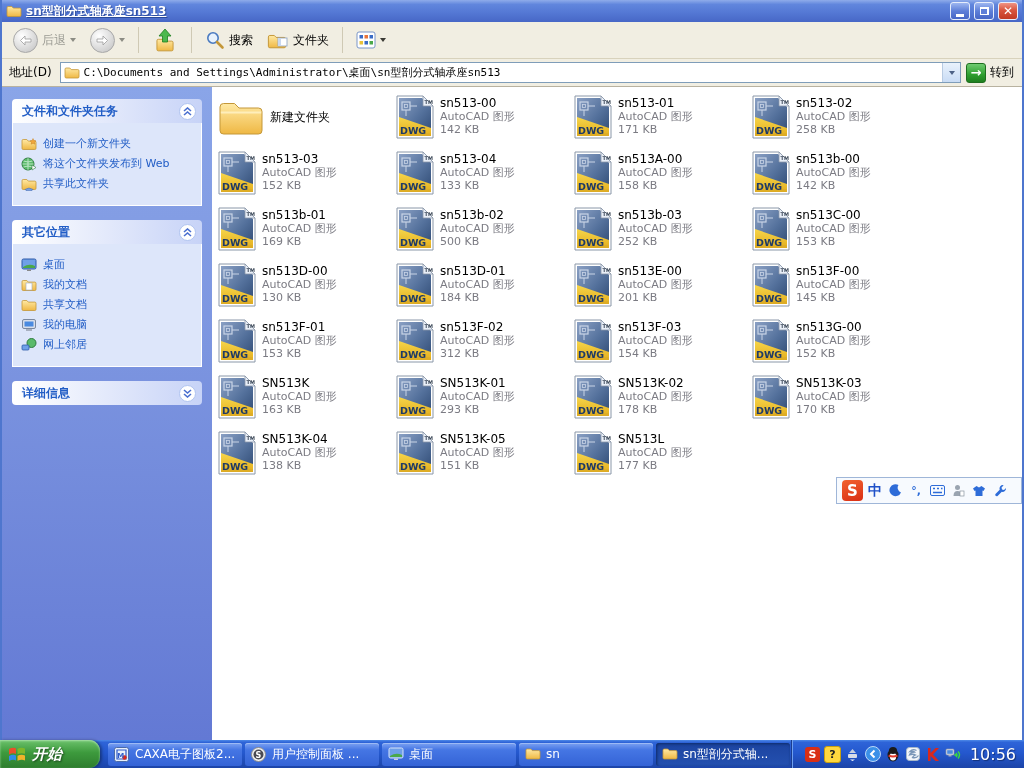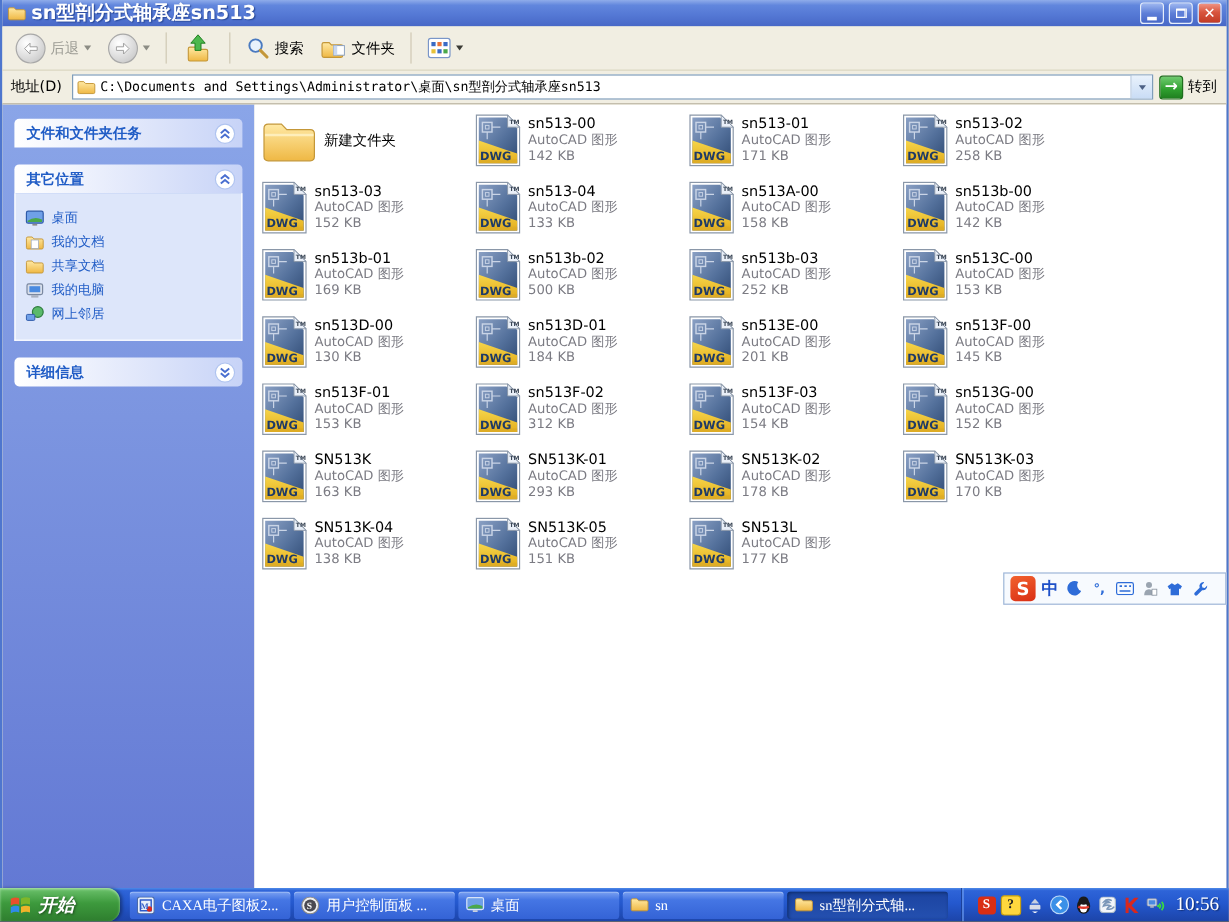--- a/index.html
+++ b/index.html
@@ -4,22 +4,22 @@
 <style>
   html,body{margin:0;padding:0;background:#000;}
   #screen{position:relative;width:1024px;height:768px;overflow:hidden;
     font-family:"DejaVu Sans","Liberation Sans",sans-serif;background:#fff;}
   
   .window{position:absolute;left:0;top:0;right:0;bottom:28px;display:flex;flex-direction:column;
     border-left:2px solid #4E76CE;border-right:2px solid #4E76CE;box-sizing:border-box;background:#ECE9D8;}
   .titlebar{height:22px;flex:0 0 22px;display:flex;align-items:center;padding:0 4px;gap:4px;
     background:linear-gradient(180deg,#8FACEA 0%,#6186DD 20%,#5579D5 55%,#4767C6 100%);}
   .titlebar .ticon{width:16px;height:14px;flex:0 0 16px;}
-  .title-text{flex:1;color:#fff;font-weight:bold;font-size:16px;text-shadow:1px 1px 1px #2A4A9A;
-    white-space:nowrap;overflow:hidden;}
+  .title-text{flex:1;color:#fff;font-weight:bold;font-size:12px;text-shadow:1px 1px 1px #2A4A9A;
+    white-space:nowrap;overflow:hidden;text-decoration:underline;}
   .winbtn{width:20px;height:18px;border-radius:3px;display:flex;align-items:center;justify-content:center;
     color:#fff;font-size:11px;font-weight:bold;box-sizing:border-box;border:1px solid #E6EDFB;}
   .winbtn.bluebtn{background:linear-gradient(180deg,#9DB6F0,#5E7FD8 50%,#4767C6);}
   .winbtn.close{background:linear-gradient(180deg,#F09484,#D8553E 45%,#C23A24);}
   .glyph-min{width:8px;height:3px;background:#fff;margin-top:8px;}
   .glyph-restore{position:relative;width:9px;height:8px;}
   .glyph-restore:before{content:"";position:absolute;right:0;top:0;width:6px;height:5px;border:1px solid #fff;border-top-width:2px;}
   .glyph-restore:after{content:"";position:absolute;left:0;bottom:0;width:6px;height:5px;border:1px solid #fff;border-top-width:2px;background:#5E7FD8;}
   .glyph-x{font-size:12px;line-height:1;}
   
@@ -78,21 +78,21 @@
   .folder-tile .fname{margin-top:14px;}
   
   .langbar{position:absolute;right:2px;top:477px;width:186px;height:27px;background:#F7FAFE;
     border:1px solid #9FB6D8;display:flex;align-items:center;gap:5px;padding:0 5px;box-sizing:border-box;}
   .sogou-logo{width:21px;height:21px;border-radius:4px;background:linear-gradient(160deg,#F2622E,#D92E14);
     color:#fff;font-weight:bold;font-size:15px;display:flex;align-items:center;justify-content:center;}
   .lb-ch{color:#1E50C8;font-weight:bold;font-size:14px;}
   .lb-ic{width:16px;height:16px;display:flex;align-items:center;justify-content:center;}
   
   .taskbar{position:absolute;left:0;right:0;bottom:0;height:28px;
-    background:linear-gradient(180deg,#4E8AE8 0%,#2E64D8 8%,#2458CE 45%,#1C44A8 100%);display:flex;align-items:center;font-family:Liberation Serif, serif;}
+    background:linear-gradient(180deg,#4E8AE8 0%,#2E64D8 8%,#2458CE 45%,#1C44A8 100%);display:flex;align-items:center;}
   .startbtn{height:28px;width:100px;border-radius:0 11px 11px 0;
     background:linear-gradient(180deg,#6CC26C 0%,#3D9A3D 45%,#2E7D2E 100%);
     box-shadow:inset 0 1px 2px #A8E0A8, 2px 0 3px rgba(0,0,0,.35);
     display:flex;align-items:center;gap:6px;padding-left:8px;box-sizing:border-box;}
   .start-label{color:#fff;font-size:15px;font-weight:bold;font-style:italic;text-shadow:1px 1px 2px #1C4A1C;}
   .tasks{display:flex;gap:3px;margin-left:8px;flex:1;overflow:hidden;}
   .task{width:134px;height:23px;border-radius:3px;display:flex;align-items:center;gap:5px;padding:0 6px;
     background:linear-gradient(180deg,#7CA2F2 0%,#4576E4 30%,#3463D6 100%);
     box-shadow:inset 0 1px 0 #9CBAF5;color:#fff;font-size:12px;box-sizing:border-box;
     white-space:nowrap;overflow:hidden;flex:0 0 134px;}
@@ -246,20 +246,44 @@
 
         <div class="panel">
           <div class="panel-header">
             <span class="panel-title">文件和文件夹任务</span>
             <div class="panel-chevron">
               <svg width="9" height="9" viewBox="0 0 9 9">
                   <path d="M1 4 L4.5 1 L8 4 M1 8 L4.5 5 L8 8" fill="none" stroke="#4A6FD0" stroke-width="1.6"></path>
                 </svg>
             </div>
           </div>
+          <div class="panel-body">
+            <div class="p-item">
+              <svg class="p-icon" viewBox="0 0 16 13">
+                <use href="#sym-sm-folder"></use>
+                  <path d="M12 1 l1 2 2 .3 -1.5 1.4 .4 2 -1.9-1 -1.9 1 .4-2 -1.5-1.4 2-.3z" fill="#F0A63A" stroke="#C07818" stroke-width="0.4"></path>
+              </svg>
+              <span class="lbl">创建一个新文件夹</span>
+            </div>
+            <div class="p-item">
+              <svg class="p-icon" viewBox="0 0 16 14">
+                <circle cx="7" cy="7" r="6" fill="#5ABA6A" stroke="#2E7D3E"></circle>
+                <path d="M1.5 7 h11 M7 1.2 v11.6 M2.5 4 q4.5 2 9 0 M2.5 10 q4.5-2 9 0" stroke="#CFEFD8" stroke-width="0.8" fill="none"></path>
+                <path d="M11 8 L15 10.5 L11 13 Z" fill="#fff" stroke="#2E7D3E" stroke-width="0.6"></path>
+              </svg>
+              <span class="lbl">将这个文件夹发布到 Web</span>
+            </div>
+            <div class="p-item">
+              <svg class="p-icon" viewBox="0 0 16 13">
+                <use href="#sym-sm-folder"></use>
+                  <path d="M4 12 q4-3 8 0 l-1 1 h-6 z" fill="#7AA0E0" stroke="#3A64B0" stroke-width="0.5"></path>
+              </svg>
+              <span class="lbl">共享此文件夹</span>
+            </div>
+          </div>
         </div>
 
         <div class="panel">
           <div class="panel-header">
             <span class="panel-title">其它位置</span>
             <div class="panel-chevron">
               <svg width="9" height="9" viewBox="0 0 9 9">
                   <path d="M1 4 L4.5 1 L8 4 M1 8 L4.5 5 L8 8" fill="none" stroke="#4A6FD0" stroke-width="1.6"></path>
                 </svg>
             </div>

